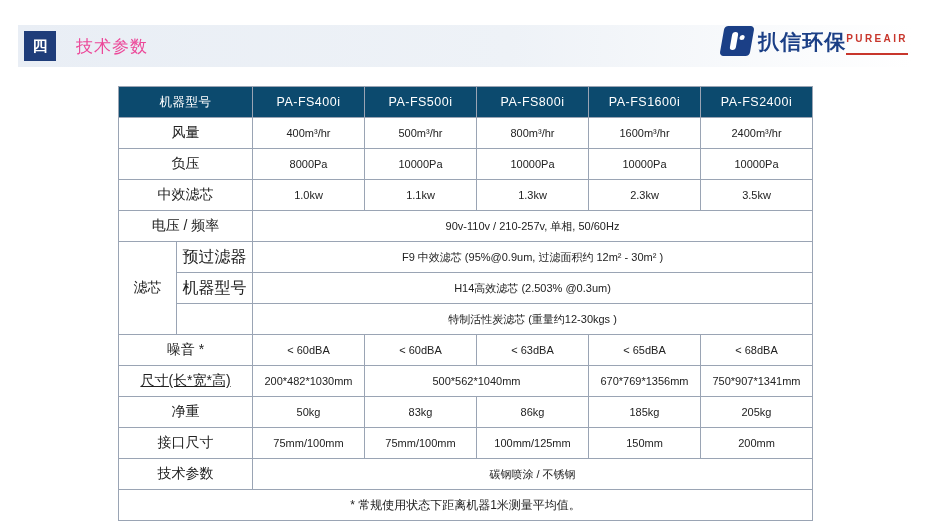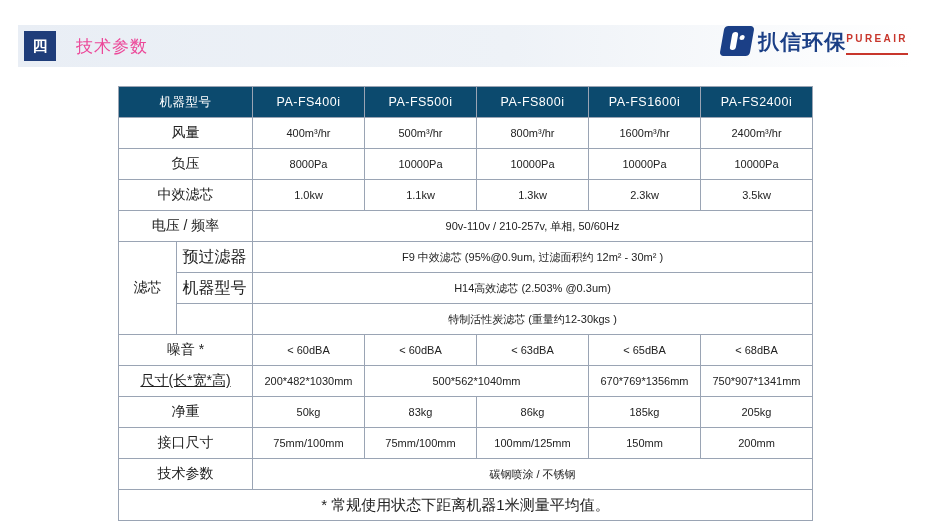--- a/index.html
+++ b/index.html
@@ -169,21 +169,21 @@
   .tall {
     height: 36px;
   }
   .t-left {
     text-align: left;
     padding-left: 6px;
   }
   .note-row td {
     text-align: left;
     padding-left: 4px;
-    font-size: 15px;
+    font-size: 12px;
     height: 26px;
   }
   .nowrap {
     white-space: nowrap;
     text-decoration: underline;
   }
 </style>
 </head>
 <body>
 

